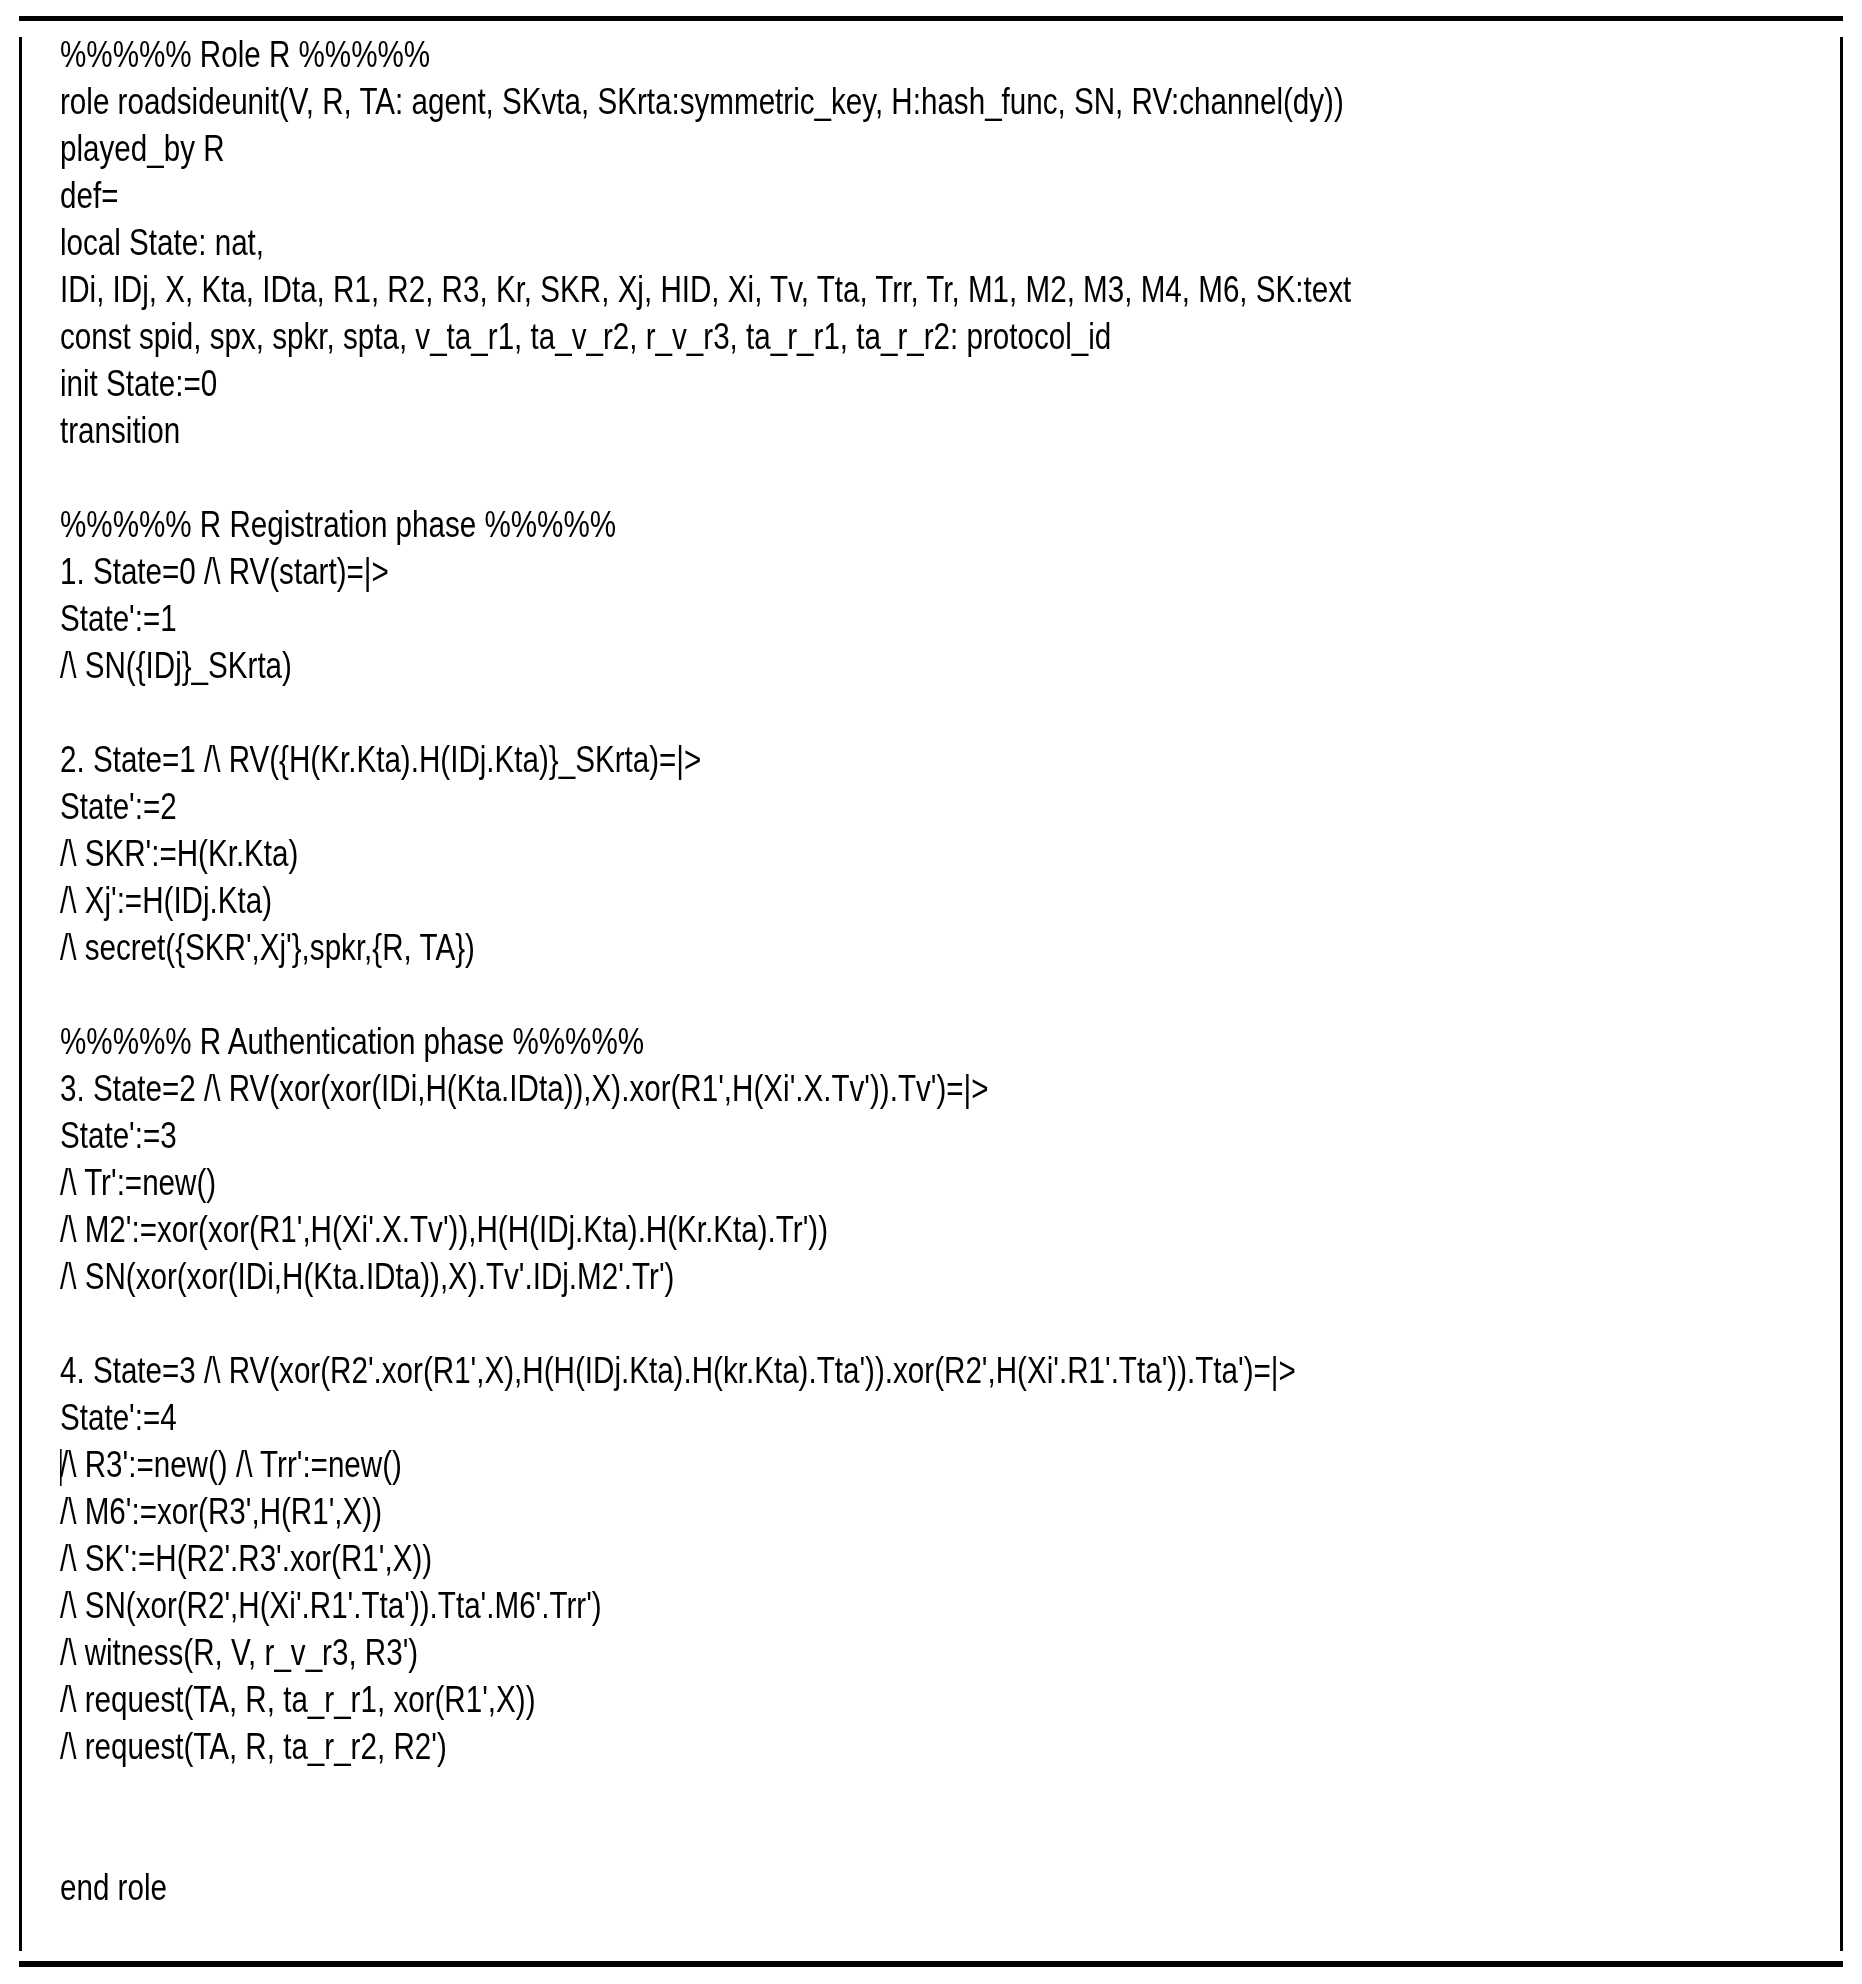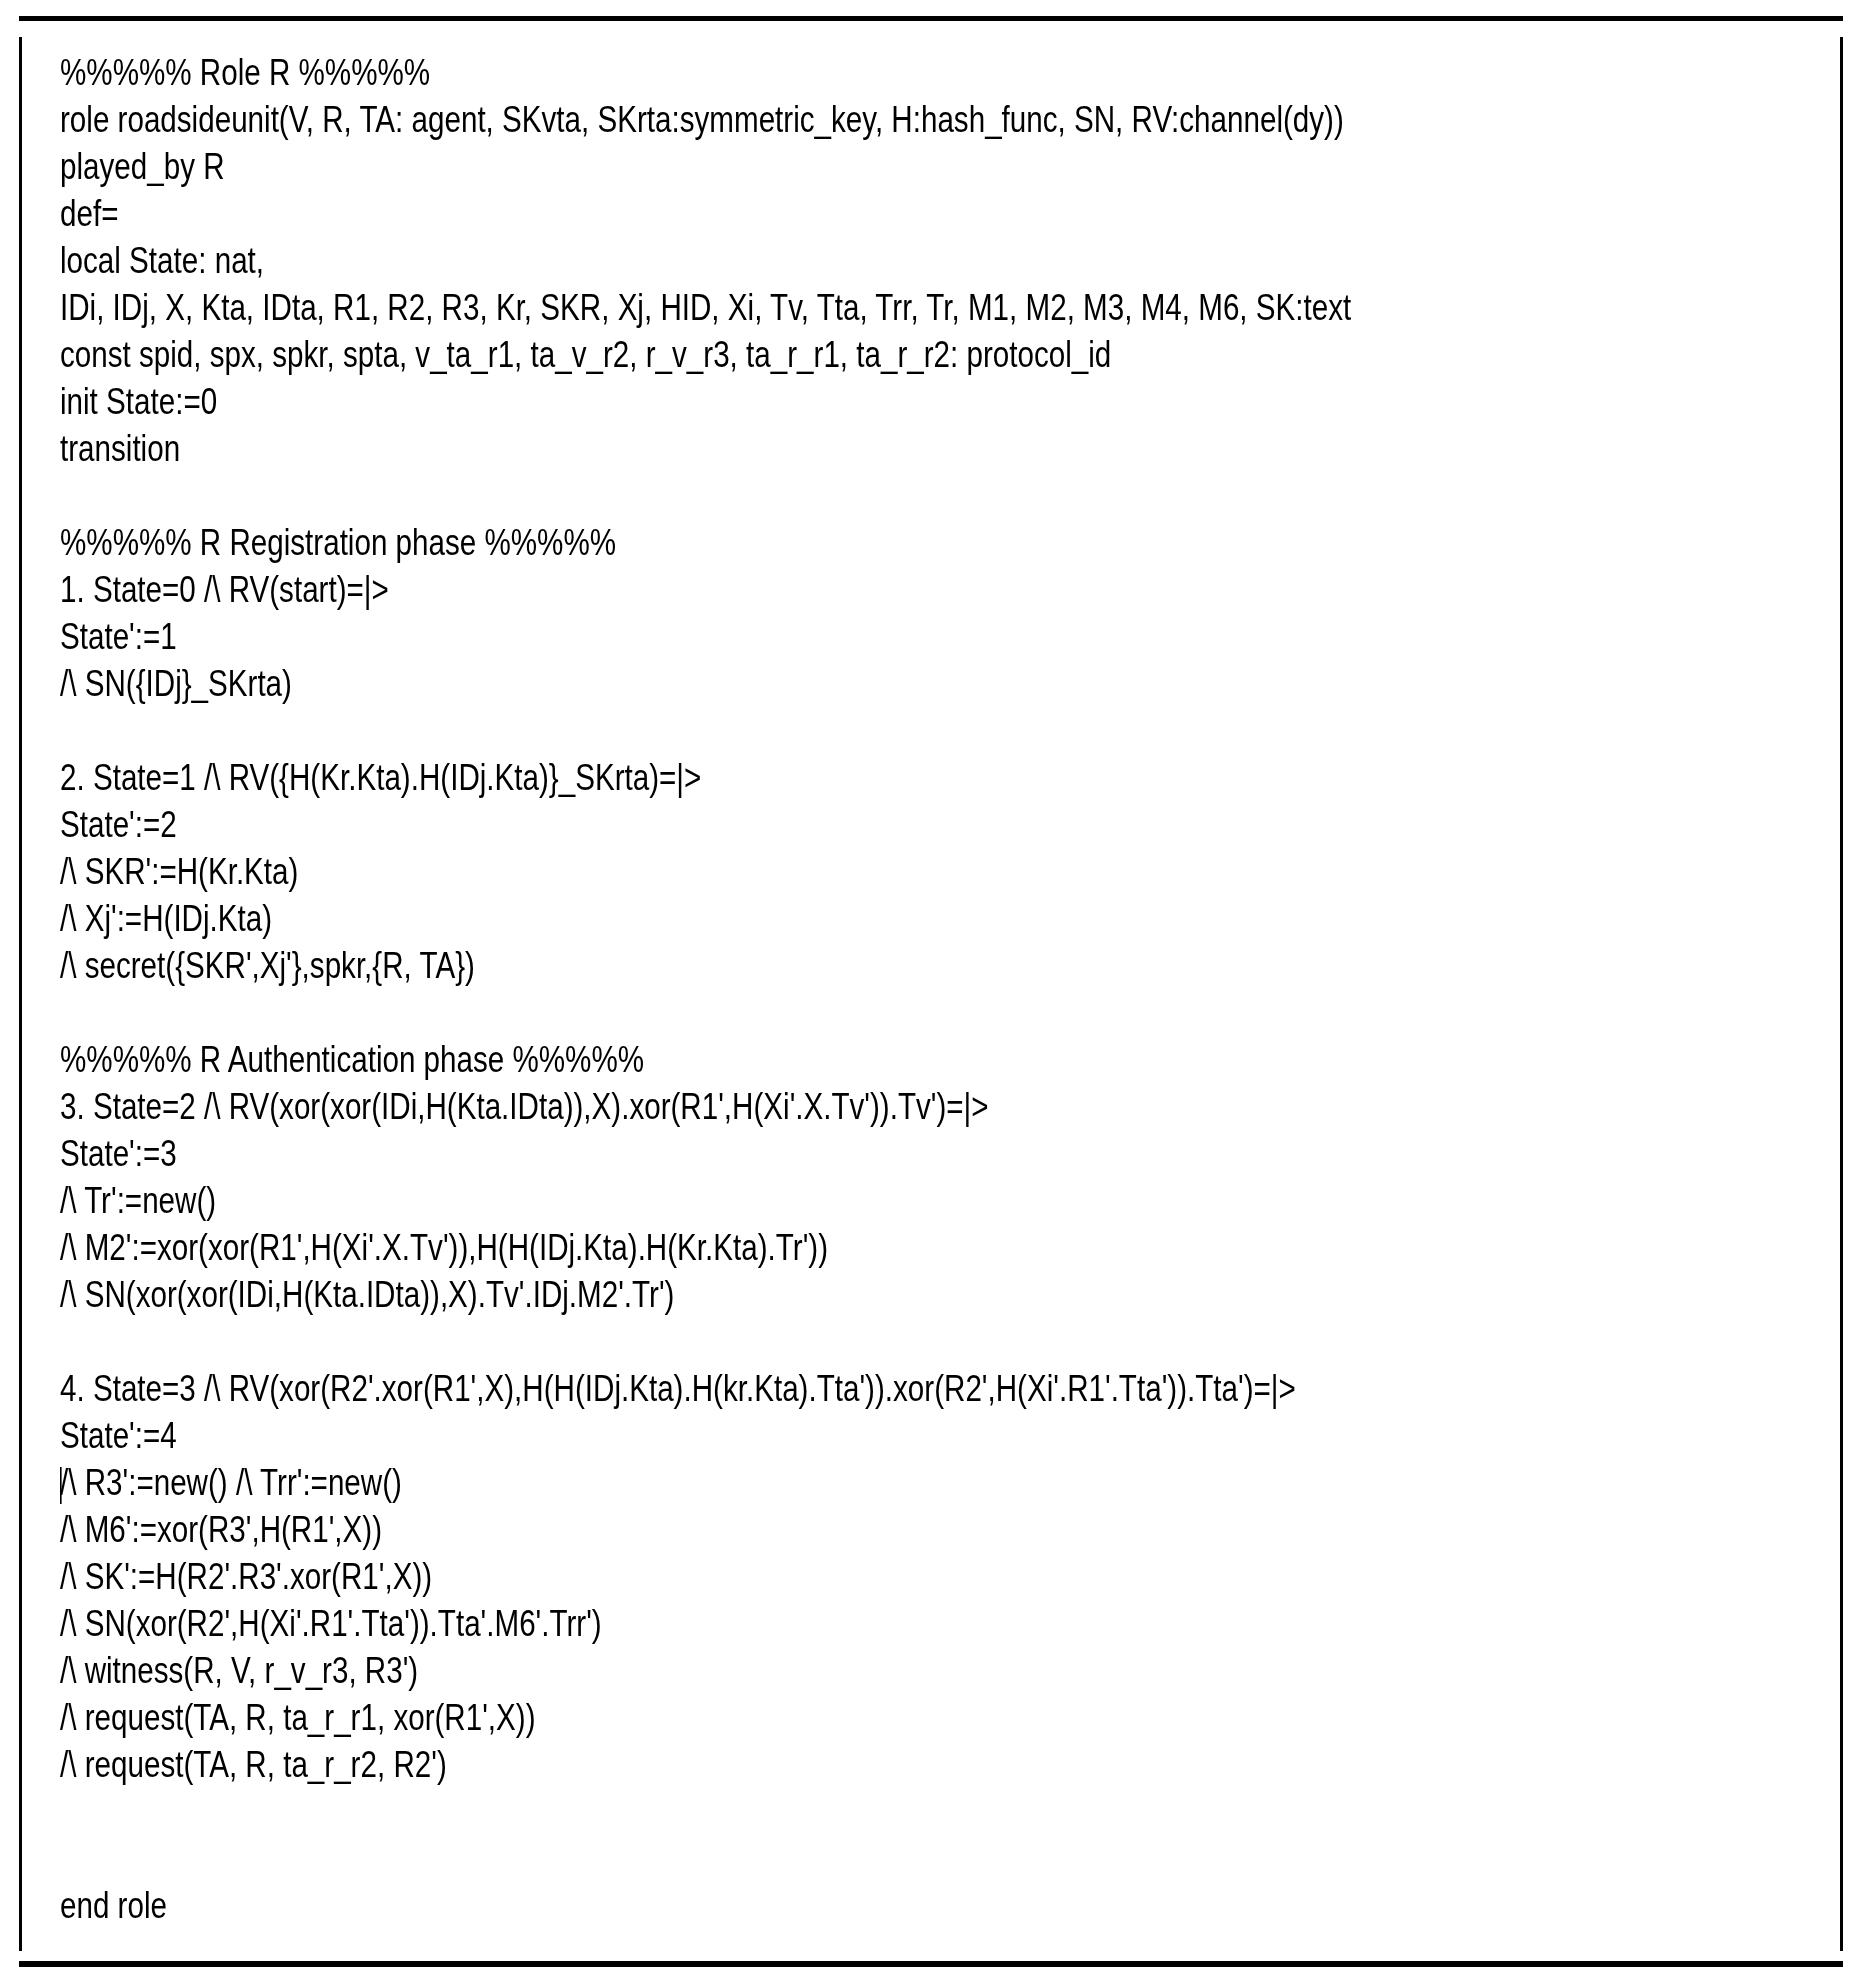--- a/index.html
+++ b/index.html
@@ -30,21 +30,21 @@
     width: 2.8px;
     height: 1914px;
     background: #000000;
   }
   .vline.left { left: 19px; }
   .vline.right { left: 1840px; }
 
   .code {
     position: absolute;
     left: 60px;
-    top: 49px;
+    top: 31px;
     width: 1769px;
   }
   .line {
     height: 47px;
     line-height: 47px;
     font-size: 37px;
     white-space: pre;
     transform: scaleX(0.80);
     transform-origin: left center;
   }

